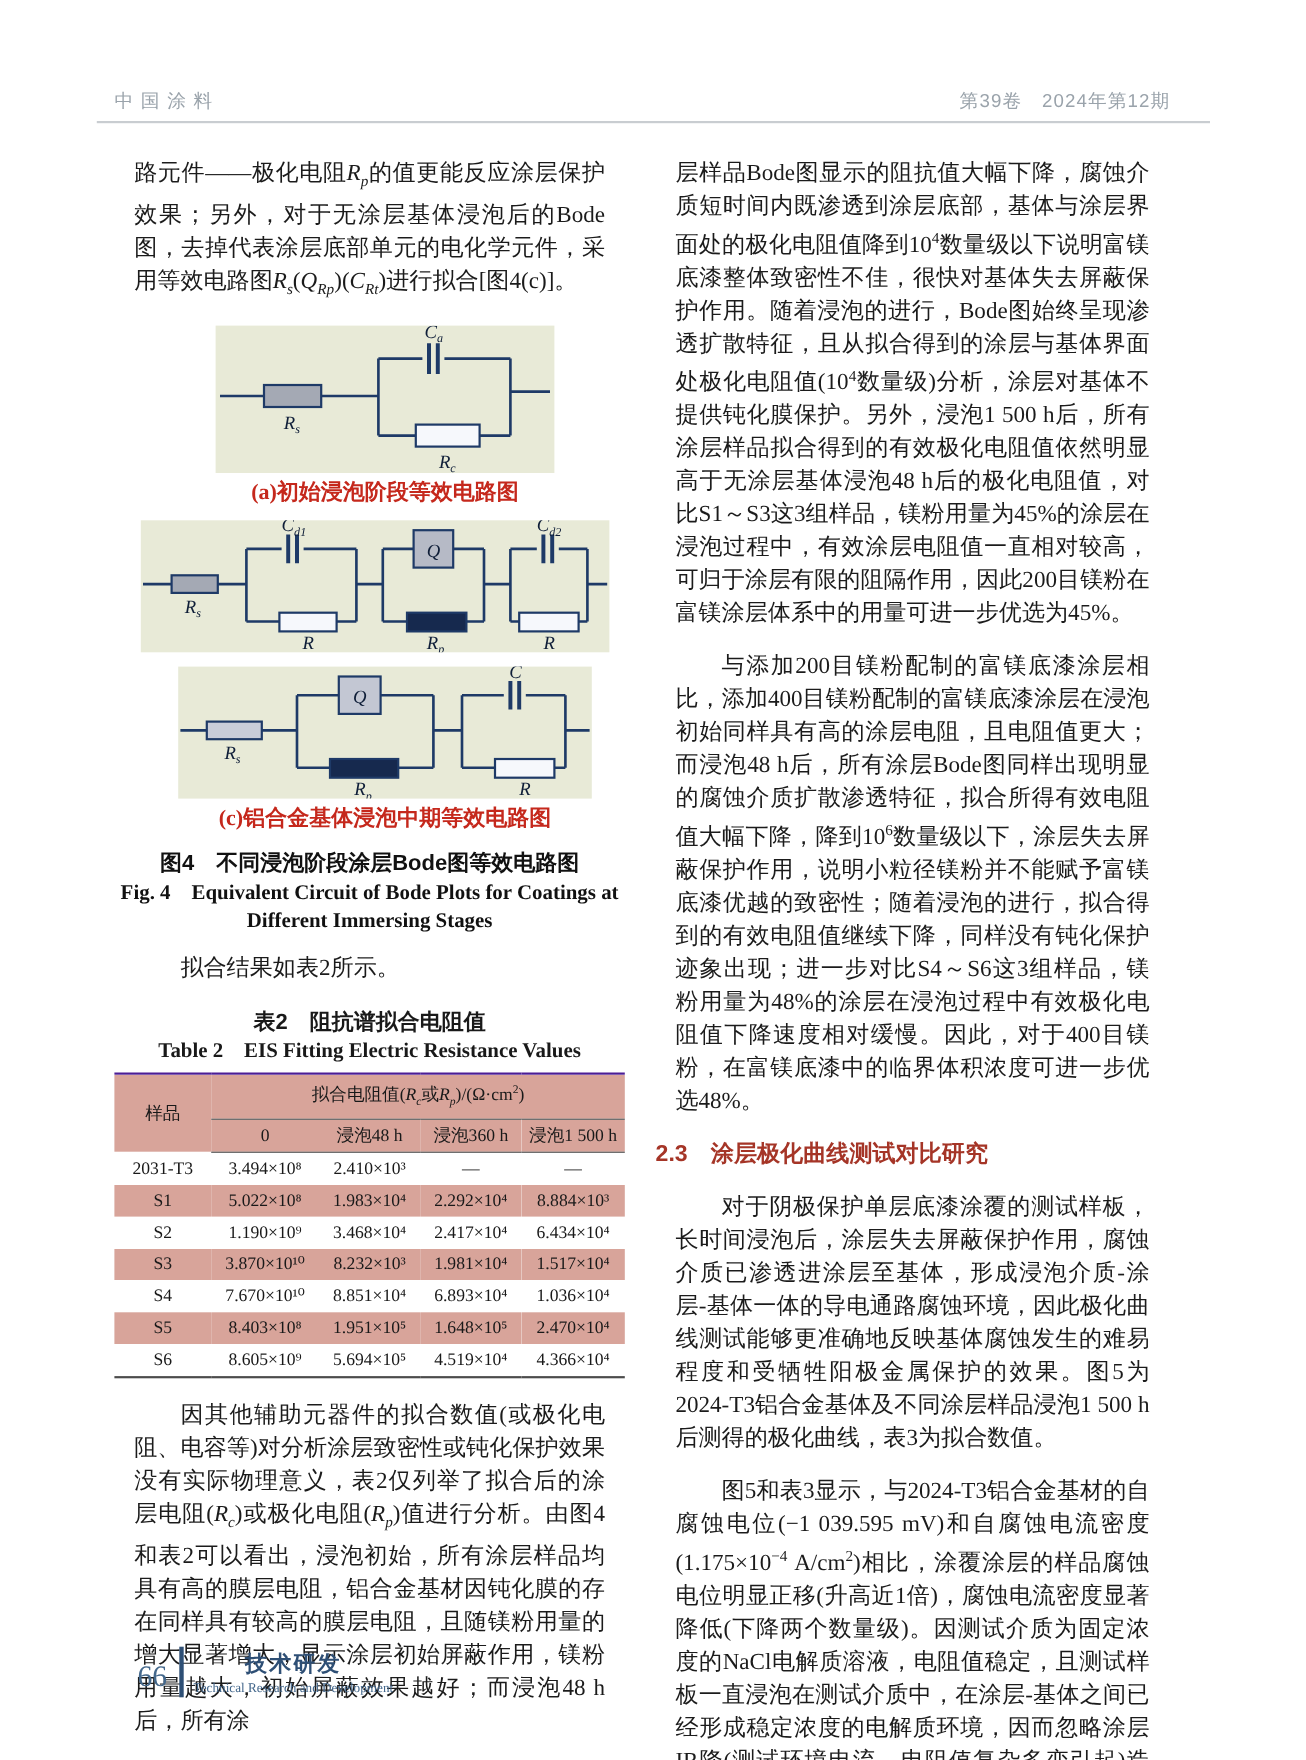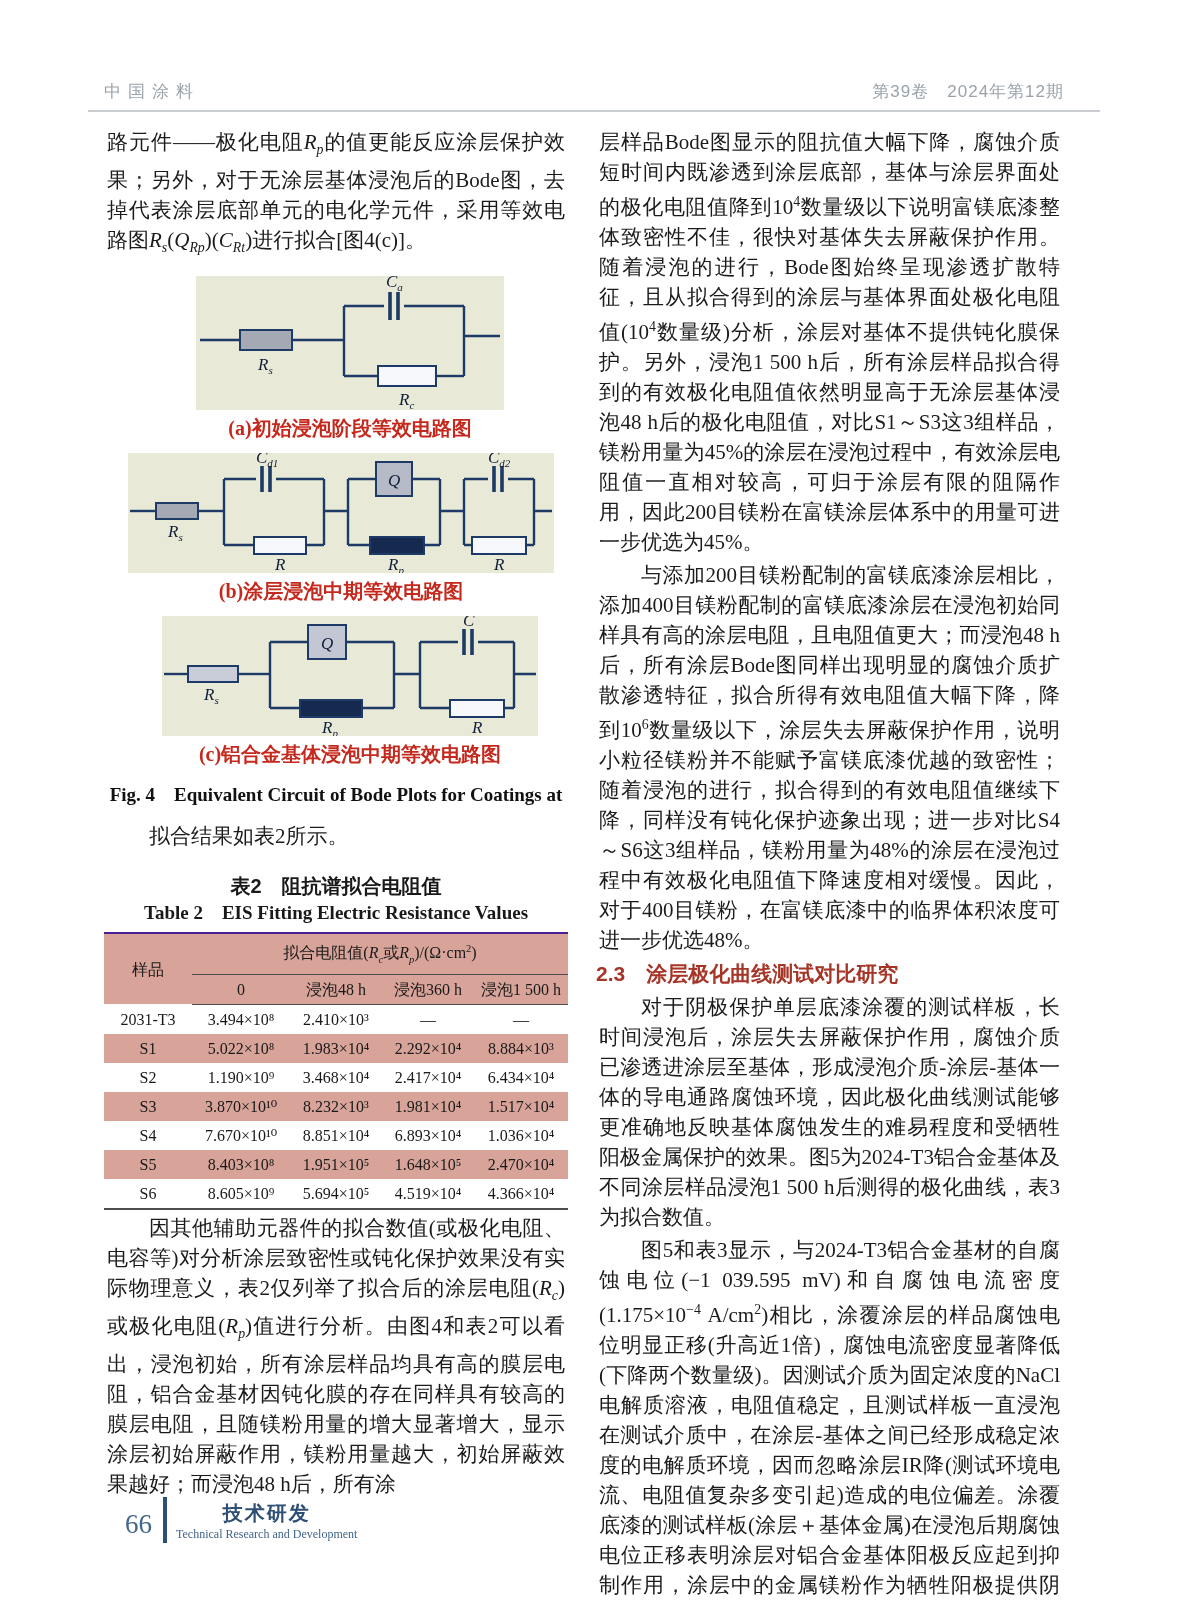--- a/index.html
+++ b/index.html
@@ -14,21 +14,21 @@
   .journal{letter-spacing:7px;}
   .issue{letter-spacing:1px;}
   .header-rule{position:absolute;top:110px;left:88px;width:1012px;height:0;
                border-top:2px solid #c9cdd1;}
 
   
   .col{position:absolute;top:124px;width:464px;}
   .col-left{left:104px;}
   .col-right{left:596px;width:467px;}
 
-  p.body{margin:3px;font-size:21px;line-height:30px;text-align:justify;
+  p.body{margin:18px;font-size:21px;line-height:30px;text-align:justify;
          text-indent:2em;color:#1b1b1b;}
   p.nop{text-indent:0;}
 
   .f-i{font-style:italic;}
   .f-isub{font-style:italic;vertical-align:sub;font-size:0.66em;}
   .f-sup{vertical-align:super;font-size:0.66em;}
 
   
   figure{margin:0;}
   .fig{margin-top:13px;}
@@ -148,21 +148,20 @@
           <path class="wire" d="M398,92 H406 M406,26 V92 M406,58 H424"></path>
           <text class="lbl" x="40" y="84"><tspan>R</tspan><tspan class="ssub" dy="4">s</tspan></text>
           <text class="lbl" x="128" y="10"><tspan>C</tspan><tspan class="ssub" dy="4">d1</tspan></text>
           <text class="lbl" x="147" y="117"><tspan>R</tspan></text>
           <text class="lbl" x="260" y="33"><tspan>Q</tspan></text>
           <text class="lbl" x="260" y="117"><tspan>R</tspan><tspan class="ssub" dy="4">p</tspan></text>
           <text class="lbl" x="360" y="10"><tspan>C</tspan><tspan class="ssub" dy="4">d2</tspan></text>
           <text class="lbl" x="366" y="117"><tspan>R</tspan></text>
         </svg>
       </div>
-      <figcaption class="subcap">(b)涂层浸泡中期等效电路图</figcaption>
     </figure>
 
     <figure class="fig fig-c">
       <div class="canvas">
         <svg width="376" height="120" viewBox="0 0 376 120">
           <path class="wire" d="M2,58 H26"></path>
           <rect x="26" y="50" width="50" height="16" fill="#c9cdd9" stroke="#1e3a67" stroke-width="2"></rect>
           <path class="wire" d="M76,58 H108"></path>
           <path class="wire" d="M108,26 V92 M108,26 H146"></path>
           <rect x="146" y="9" width="38" height="34" fill="#c3c7d3" stroke="#1e3a67" stroke-width="2"></rect>
@@ -178,21 +177,23 @@
           <text class="lbl" x="159" y="33"><tspan>Q</tspan></text>
           <text class="lbl" x="160" y="117"><tspan>R</tspan><tspan class="ssub" dy="4">p</tspan></text>
           <text class="lbl" x="301" y="10"><tspan>C</tspan></text>
           <text class="lbl" x="310" y="117"><tspan>R</tspan></text>
         </svg>
       </div>
       <figcaption class="subcap">(c)铝合金基体浸泡中期等效电路图</figcaption>
     </figure>
 
     <div class="figcap">
+      <div class="cn">图4　不同浸泡阶段涂层Bode图等效电路图</div>
       <div class="en">Fig. 4　Equivalent Circuit of Bode Plots for Coatings at</div>
+      <div class="en">Different Immersing Stages</div>
     </div>
 
     <p class="body" style="margin-top:13px">拟合结果如表2所示。</p>
 
     <div class="tabtitle">
       <div class="cn">表2　阻抗谱拟合电阻值</div>
       <div class="en">Table 2　EIS Fitting Electric Resistance Values</div>
     </div>
 
     <table class="t2">

